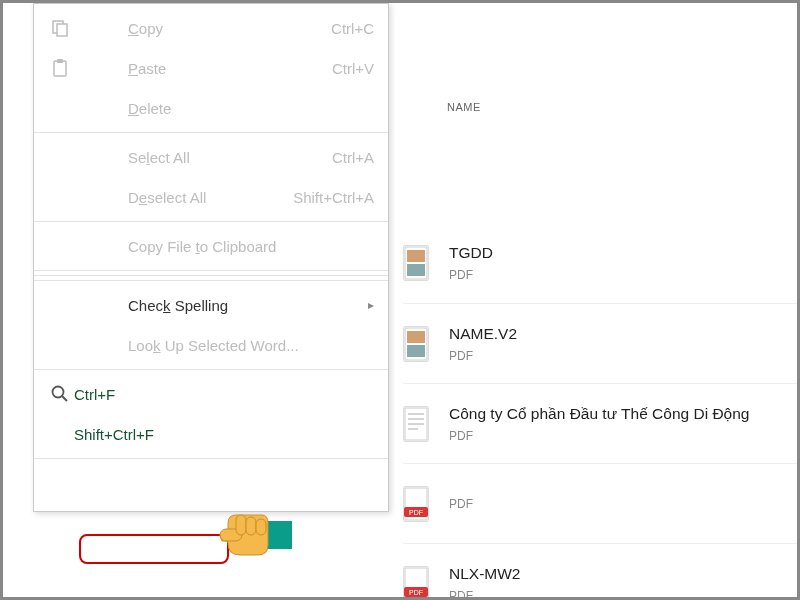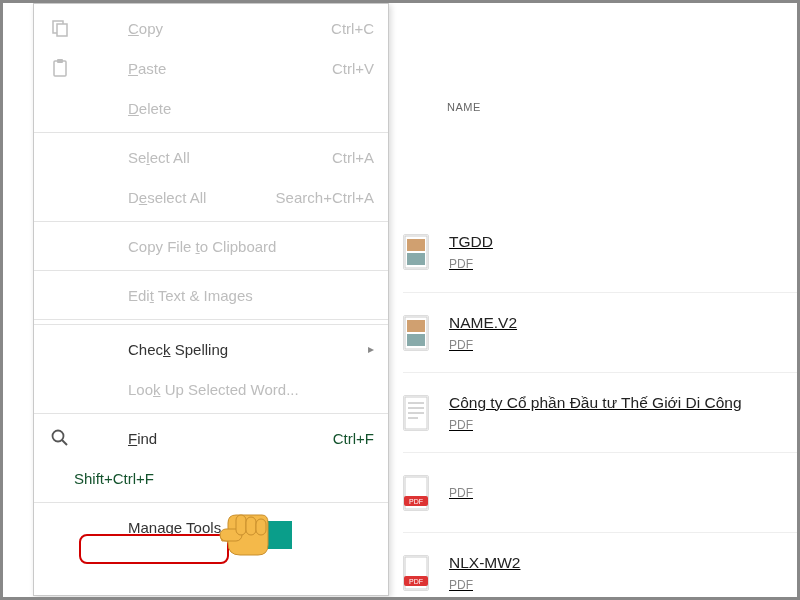--- a/index.html
+++ b/index.html
@@ -67,63 +67,54 @@
     </div>
     <div class="menu-sep"></div>
     <div class="menu-item disabled">
       <span class="icon-slot"></span>
       <span class="label">Se<span class="accel">l</span>ect All</span>
       <span class="shortcut">Ctrl+A</span>
     </div>
     <div class="menu-item disabled">
       <span class="icon-slot"></span>
       <span class="label">D<span class="accel">e</span>select All</span>
-      <span class="shortcut">Search+Ctrl+A</span>
+      <span class="shortcut">Shift+Ctrl+A</span>
     </div>
     <div class="menu-sep"></div>
     <div class="menu-item disabled">
       <span class="icon-slot"></span>
       <span class="label">Copy File <span class="accel">t</span>o Clipboard</span>
     </div>
     <div class="menu-sep"></div>
-    <div class="menu-item disabled">
-      <span class="icon-slot"></span>
-      <span class="label">Edi<span class="accel">t</span> Text &amp; Images</span>
-    </div>
     <div class="menu-sep"></div>
     <div class="menu-sep"></div>
     <div class="menu-item">
       <span class="icon-slot"></span>
       <span class="label">Chec<span class="accel">k</span> Spelling</span>
       <span class="submenu-arrow">▸</span>
     </div>
     <div class="menu-item disabled">
       <span class="icon-slot"></span>
       <span class="label">Loo<span class="accel">k</span> Up Selected Word...</span>
     </div>
     <div class="menu-sep"></div>
     <div class="menu-item">
       <span class="icon-slot">
         <svg width="20" height="20">
           <circle cx="8" cy="8" r="5.5" fill="none" stroke="#555" stroke-width="1.8"></circle>
           <line x1="12" y1="12" x2="17" y2="17" stroke="#555" stroke-width="2"></line>
         </svg>
       </span>
-      <span class="label"><span class="accel">F</span>ind</span>
       <span class="shortcut">Ctrl+F</span>
     </div>
     <div class="menu-item">
       <span class="icon-slot"></span>
       <span class="shortcut">Shift+Ctrl+F</span>
     </div>
     <div class="menu-sep"></div>
-    <div class="menu-item">
-      <span class="icon-slot"></span>
-      <span class="label"><span class="accel">M</span>anage Tools</span>
-    </div>
     <div class="menu-item">
       <span class="icon-slot"></span>
     </div>
   </div>
 
 <div class="highlight-ring"></div>
 
 <div class="pointer">
   <svg width="80" height="80" viewBox="0 0 80 80">
     <rect x="44" y="28" width="30" height="28" fill="#0a9e8a"></rect>
@@ -132,21 +123,21 @@
       <path d="M10 30 Q10 22 18 22 L44 22 Q50 22 50 30 L50 52 Q50 62 40 62 L22 62 Q10 62 10 50 Z"></path>
       <rect x="2" y="36" width="22" height="12" rx="6"></rect>
       <rect x="18" y="22" width="10" height="20" rx="5"></rect>
       <rect x="28" y="24" width="10" height="18" rx="5"></rect>
       <rect x="38" y="26" width="10" height="16" rx="5"></rect>
     </g>
   </svg>
 </div>
 
 <div class="name-header">NAME</div>
-<div class="files-col" id="files-root" style="top:117px;text-decoration:underline;">
+<div class="files-col" id="files-root" style="top:128px;">
     <div class="file-row">
       <div class="thumb">
         <svg width="24" height="34">
           <rect x="1" y="1" width="22" height="32" fill="#fff" stroke="#ccc"></rect>
           <rect x="3" y="4" width="18" height="12" fill="#d0a070"></rect>
           <rect x="3" y="18" width="18" height="12" fill="#8aa"></rect>
         </svg>
       </div>
       <div>
         <div class="file-title">TGDD</div>
@@ -170,21 +161,21 @@
       <div class="thumb">
         <svg width="24" height="34">
           <rect x="1" y="1" width="22" height="32" fill="#fff" stroke="#ccc"></rect>
           <line x1="4" y1="7" x2="20" y2="7" stroke="#aaa"></line>
           <line x1="4" y1="12" x2="20" y2="12" stroke="#aaa"></line>
           <line x1="4" y1="17" x2="20" y2="17" stroke="#aaa"></line>
           <line x1="4" y1="22" x2="14" y2="22" stroke="#aaa"></line>
         </svg>
       </div>
       <div>
-        <div class="file-title">Công ty Cổ phần Đầu tư Thế Giới Di Công</div>
+        <div class="file-title">Công ty Cổ phần Đầu tư Thế Công Di Động</div>
         <div class="file-type">PDF</div>
       </div>
     </div>
     <div class="file-row">
       <div class="thumb">
         <svg width="24" height="34">
           <rect x="1" y="1" width="22" height="32" fill="#fff" stroke="#ccc"></rect>
           <rect x="0" y="20" width="24" height="10" rx="2" fill="#d33"></rect>
           <text x="12" y="28" font-size="7" fill="#fff" text-anchor="middle" font-family="Arial">PDF</text>
         </svg>

